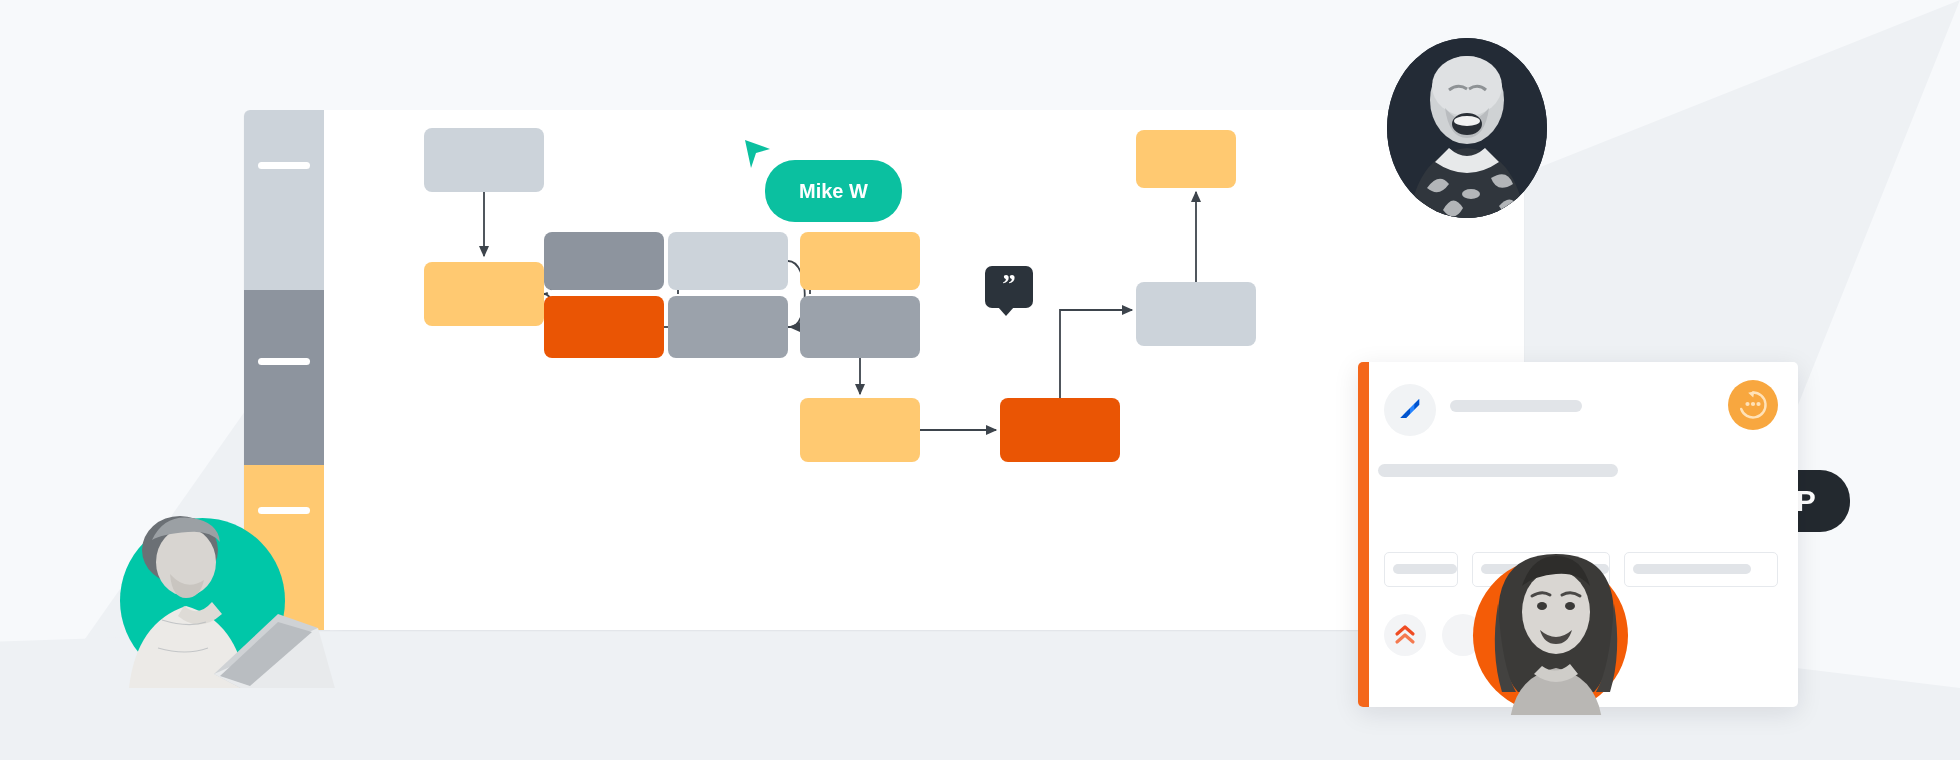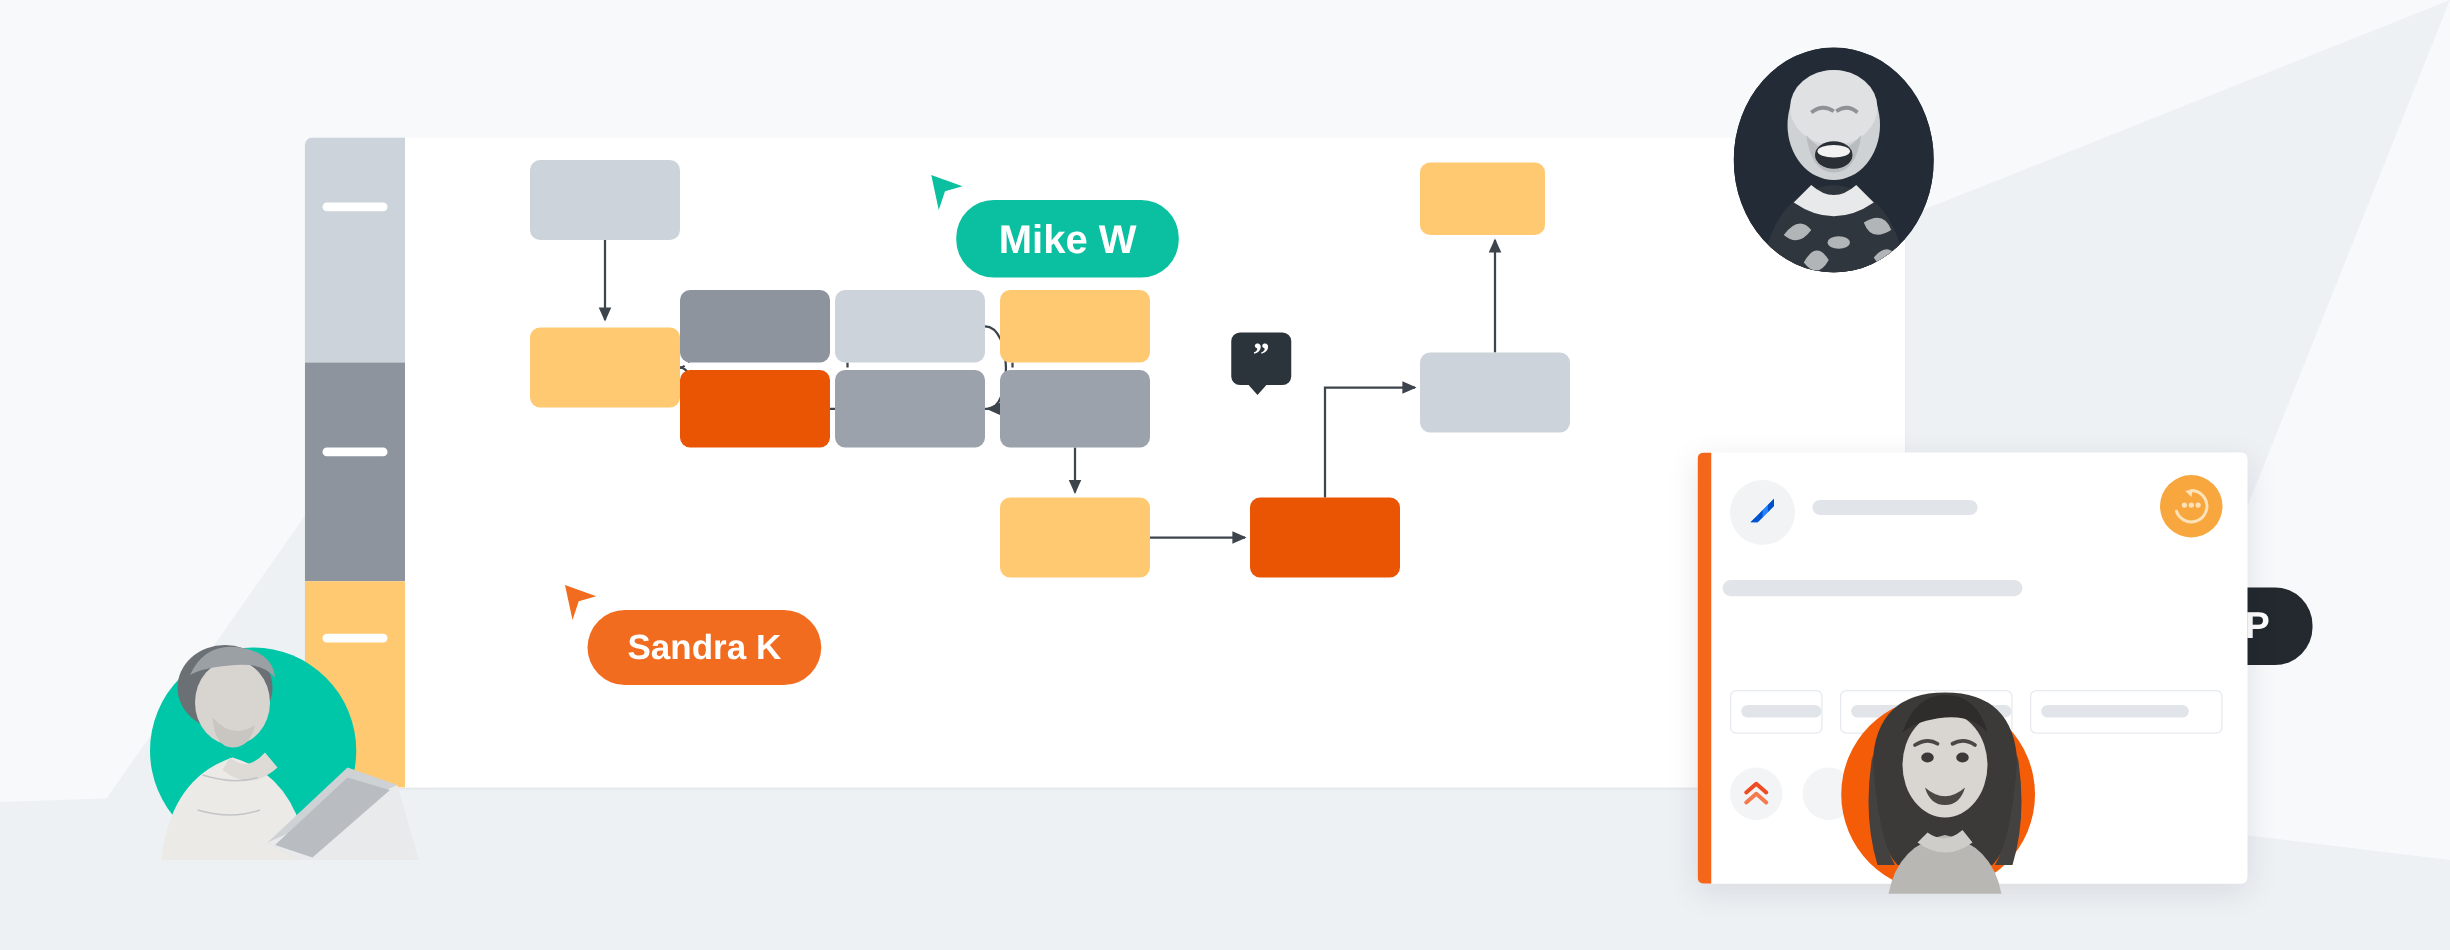--- a/index.html
+++ b/index.html
@@ -81,21 +81,21 @@
     font-family:"Liberation Serif", serif;transform:translateY(-3px);
   }
 
   
   .cursor-chip{position:absolute;display:flex;align-items:center;}
   .chip-pill{
     border-radius:30px;color:#fff;display:flex;align-items:center;justify-content:center;
     font-weight:700;white-space:nowrap;
   }
   #chip-mike{left:765px;top:160px;}
-  #chip-mike .chip-pill{background:#0bc0a0;font-size:32px;padding:0 34px;height:62px;}
+  #chip-mike .chip-pill{background:#0bc0a0;font-size:20px;padding:0 34px;height:62px;}
   #chip-sandra{left:470px;top:488px;}
   #chip-sandra .chip-pill{background:#f26c20;font-size:28px;padding:0 32px;height:60px;}
   #chip-sam{left:1690px;top:470px;}
   #chip-sam .chip-pill{background:#23292f;font-size:30px;padding:0 34px;height:62px;}
 
   .ptr-svg{position:absolute;}
 
   
   .avatar{position:absolute;border-radius:50%;overflow:hidden;}
   #avatar-mike{left:1387px;top:38px;width:160px;height:180px;background:#232b36;border-radius:50%;}
@@ -218,26 +218,20 @@
     <span class="qt">”</span>
   </div>
 
   <div class="cursor-chip" id="chip-mike">
     <svg class="ptr-svg" style="left:-22px;top:-22px" width="30" height="32" viewBox="0 0 30 32">
       <path d="M2,2 L27,11 L13,15 L8,30 Z" fill="#0bc0a0"></path>
     </svg>
     <div class="chip-pill">Mike W</div>
   </div>
 
-  <div class="cursor-chip" id="chip-sandra">
-    <svg class="ptr-svg" style="left:-20px;top:-22px" width="30" height="32" viewBox="0 0 30 32">
-      <path d="M2,2 L27,11 L13,15 L8,30 Z" fill="#f26c20"></path>
-    </svg>
-    <div class="chip-pill">Sandra K</div>
-  </div>
 
   <div class="cursor-chip" id="chip-sam">
     <svg class="ptr-svg" style="left:-24px;top:-26px" width="32" height="34" viewBox="0 0 30 32">
       <path d="M3,2 L27,13 L14,16 L9,30 Z" fill="#23292f"></path>
     </svg>
     <div class="chip-pill">Sam P</div>
   </div>
 
   <div class="avatar" id="avatar-mike">
     <svg class="ph" viewBox="0 0 160 180">

